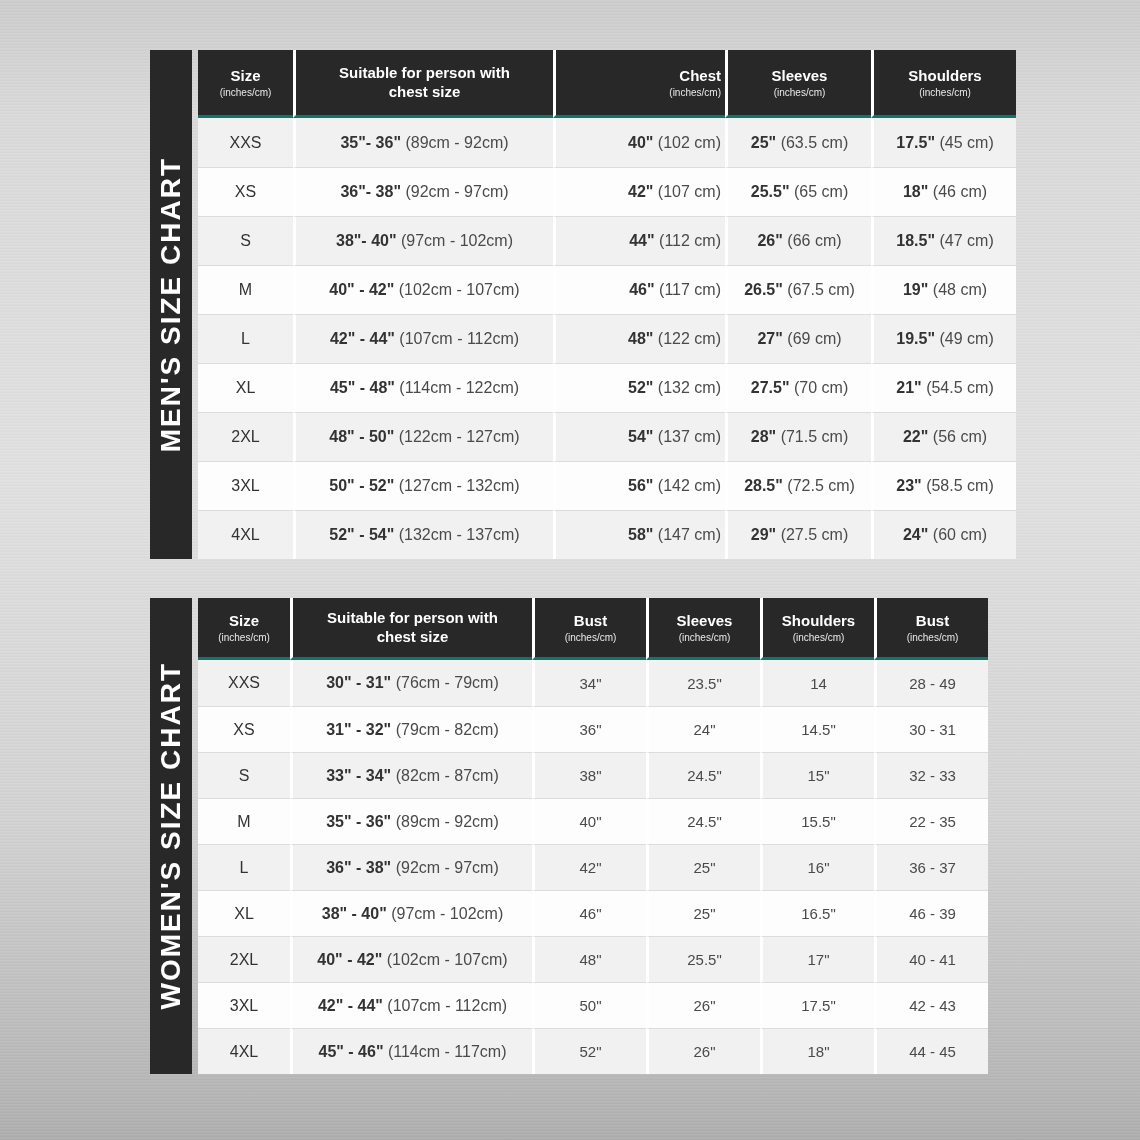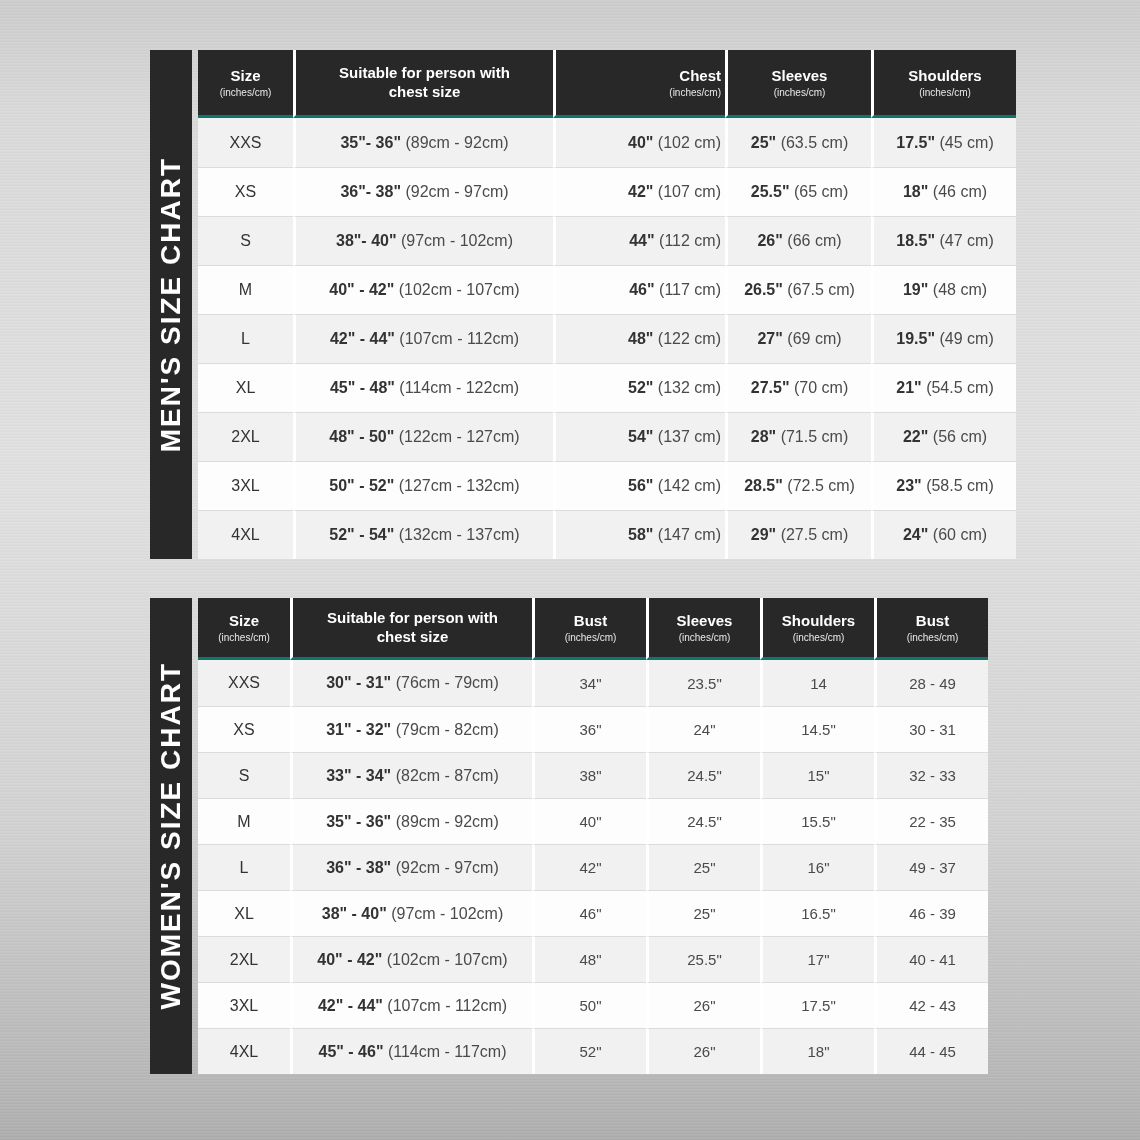--- a/index.html
+++ b/index.html
@@ -220,21 +220,21 @@
           <td class="plain">24.5"</td>
           <td class="plain">15.5"</td>
           <td class="plain">22 - 35</td>
         </tr>
         <tr>
           <td class="c-size">L</td>
           <td><b>36" - 38"</b> (92cm - 97cm)</td>
           <td class="plain">42"</td>
           <td class="plain">25"</td>
           <td class="plain">16"</td>
-          <td class="plain">49 - 37</td>
+          <td class="plain">36 - 37</td>
         </tr>
         <tr>
           <td class="c-size">XL</td>
           <td><b>38" - 40"</b> (97cm - 102cm)</td>
           <td class="plain">46"</td>
           <td class="plain">25"</td>
           <td class="plain">16.5"</td>
           <td class="plain">46 - 39</td>
         </tr>
         <tr>

